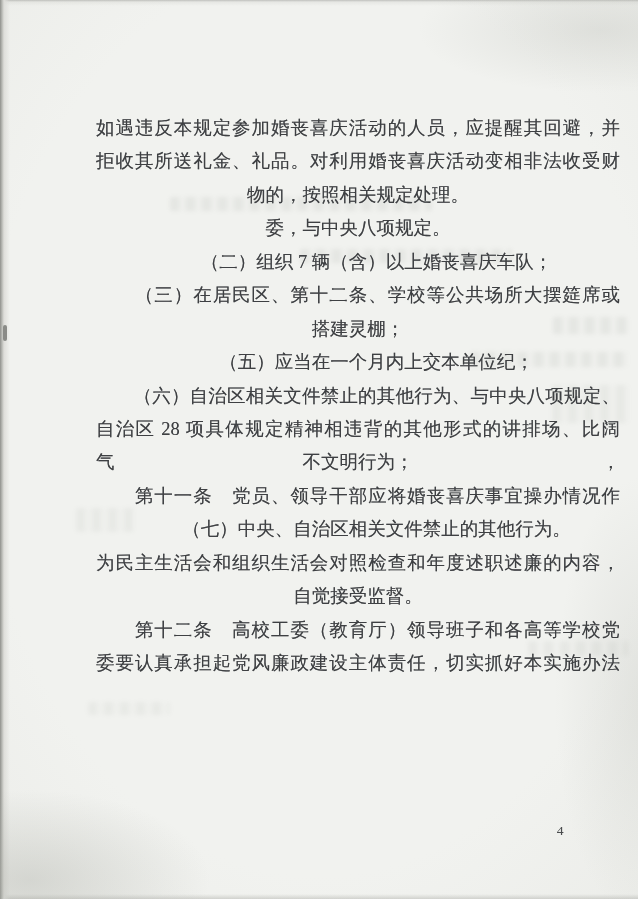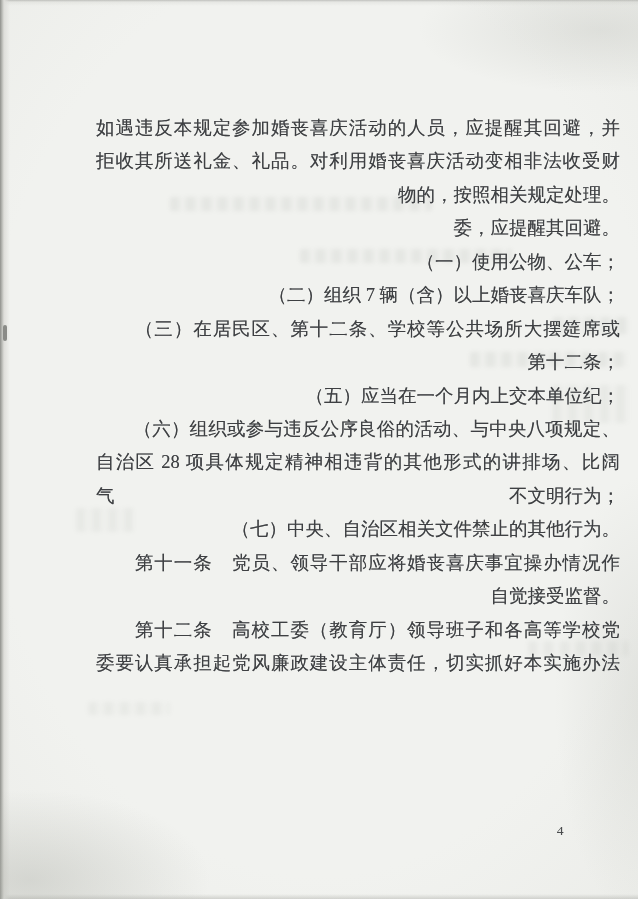--- a/index.html
+++ b/index.html
@@ -57,21 +57,21 @@
     left: 96px; top: 112px;
     width: 524px;
   }
   .line {
     height: 33.45px;
     line-height: 33.45px;
     font-size: 18.5px;
     color: #3e4043;
     text-shadow: 0 0 0.5px rgba(62,64,67,0.55);
     white-space: pre;
-    text-align: right;
+    text-align: center;
   }
   .line.fill {
     white-space: normal;
     text-align: justify;
     text-align-last: justify;
     text-justify: inter-character;
   }
   .page-number {
     position: absolute;
     left: 550px; top: 823px;
@@ -94,30 +94,30 @@
   <div class="smudge s5"></div>
   <div class="smudge s6"></div>
   <div class="smudge s7"></div>
   <div class="smudge s8"></div>
   <div class="nick"></div>
 
   <div class="text-block">
       <div class="line fill">如遇违反本规定参加婚丧喜庆活动的人员，应提醒其回避，并</div>
       <div class="line fill">拒收其所送礼金、礼品。对利用婚丧喜庆活动变相非法收受财</div>
       <div class="line">物的，按照相关规定处理。</div>
-      <div class="line">委，应提醒其回避。</div>
-      <div class="line">　　（一）使用公物、公车；</div>
+      <div class="line">委，与中央八项规定。</div>
       <div class="line">　　（二）组织 7 辆（含）以上婚丧喜庆车队；</div>
       <div class="line fill">　　（三）在居民区、第十二条、学校等公共场所大摆筵席或</div>
-      <div class="line">第十二条；</div>
+      <div class="line">搭建灵棚；</div>
       <div class="line">　　（五）应当在一个月内上交本单位纪；</div>
-      <div class="line fill">　　（六）组织或参与违反公序良俗的活动、与中央八项规定、</div>
+      <div class="line fill">　　（六）自治区相关文件禁止的其他行为、与中央八项规定、</div>
       <div class="line fill">自治区 28 项具体规定精神相违背的其他形式的讲排场、比阔气，</div>
       <div class="line">不文明行为；</div>
+      <div class="line fill">　　第十一条　党员、领导干部应将婚丧喜庆事宜操办情况作</div>
       <div class="line">　　（七）中央、自治区相关文件禁止的其他行为。</div>
-      <div class="line fill">　　第十一条　党员、领导干部应将婚丧喜庆事宜操办情况作</div>
+      <div class="line fill">为民主生活会和组织生活会对照检查和年度述职述廉的内容，</div>
       <div class="line">自觉接受监督。</div>
       <div class="line fill">　　第十二条　高校工委（教育厅）领导班子和各高等学校党</div>
       <div class="line fill">委要认真承担起党风廉政建设主体责任，切实抓好本实施办法</div>
     </div>
 
   <div class="page-number">4</div>
 </div>
 
 </body></html>

